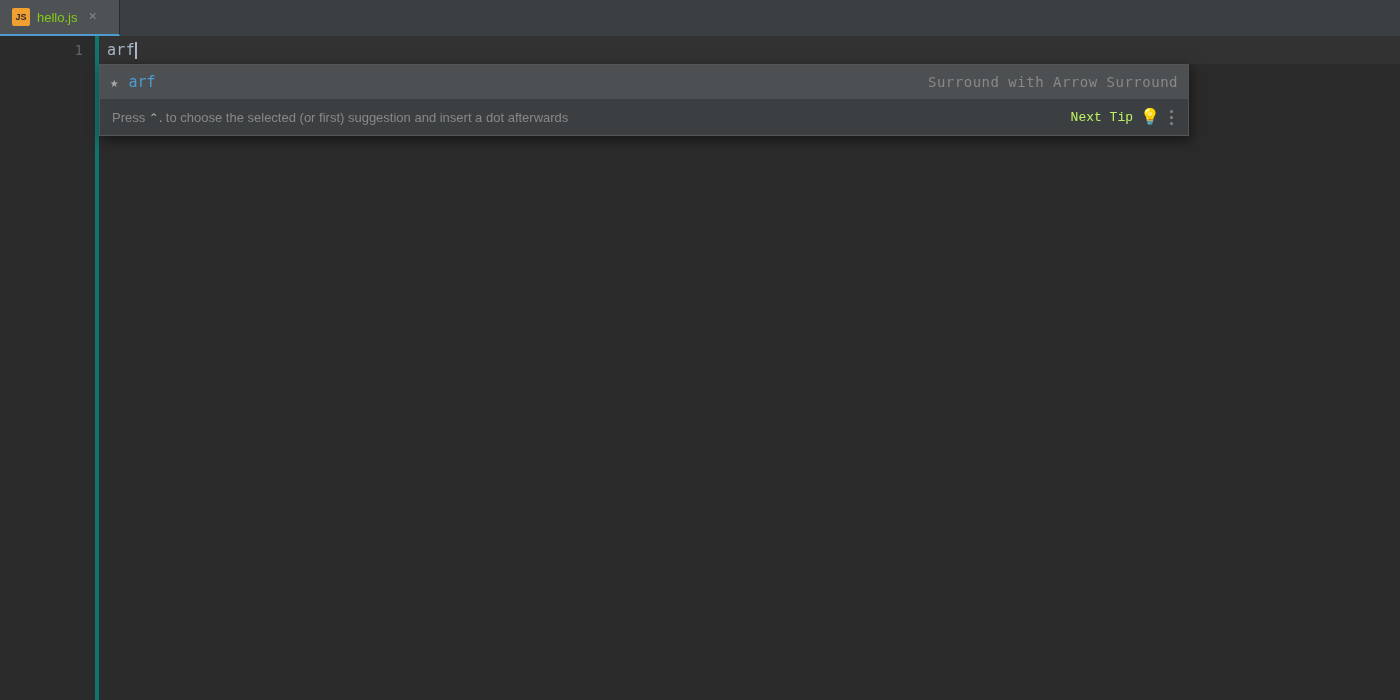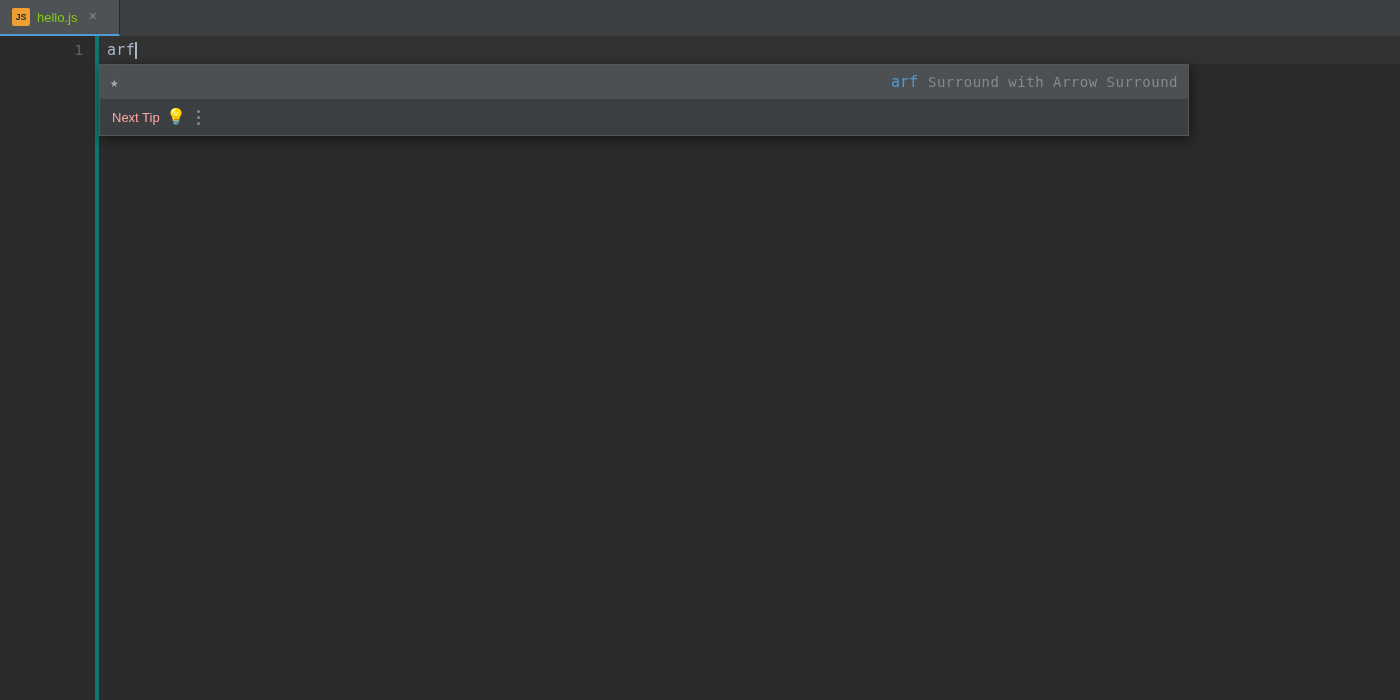--- a/index.html
+++ b/index.html
@@ -1,15 +1,15 @@
 <!DOCTYPE html>
 <html><head>
   <meta charset="utf-8">
   <style>
-    * { margin: 0; padding: 0; box-sizing: border-box; text-align: right; }
+    * { margin: 0; padding: 0; box-sizing: border-box; }
 
     body {
       width: 1400px;
       height: 700px;
       background: #2b2b2b;
       font-family: 'Menlo', 'Monaco', 'Courier New', monospace;
       overflow: hidden;
       display: flex;
       flex-direction: column;
     }
@@ -199,23 +199,23 @@
       font-family: sans-serif;
       flex: 1;
     }
 
     .tip-text .key {
       color: #aaa;
       font-size: 12px;
     }
 
     .next-tip-link {
-      color: #fca5a5;
-      font-size: 13px;
-      font-family: Liberation Sans, sans-serif;
+      color: #bef264;
+      font-size: 13px;
+      font-family: Liberation Mono, monospace;
       cursor: pointer;
       text-decoration: none;
     }
 
     .bulb-icon {
       width: 22px;
       height: 22px;
       display: flex;
       align-items: center;
       justify-content: center;
@@ -271,20 +271,23 @@
 
     <div class="autocomplete-dropdown">
 
       <div class="suggestion-row">
         <span class="suggestion-star">★</span>
         <span class="suggestion-text">arf</span>
         <span class="suggestion-description">Surround with Arrow Surround</span>
       </div>
 
       <div class="tip-row">
+        <span class="tip-text">
+          <span>Press </span><span class="key">⌃.</span><span> to choose the selected (or first) suggestion and insert a dot afterwards</span>
+        </span>
         <a class="next-tip-link">Next Tip</a>
         <div class="bulb-icon">💡</div>
         <div class="more-icon">
           <div class="more-dot"></div>
           <div class="more-dot"></div>
           <div class="more-dot"></div>
         </div>
       </div>
     </div>
   </div>

